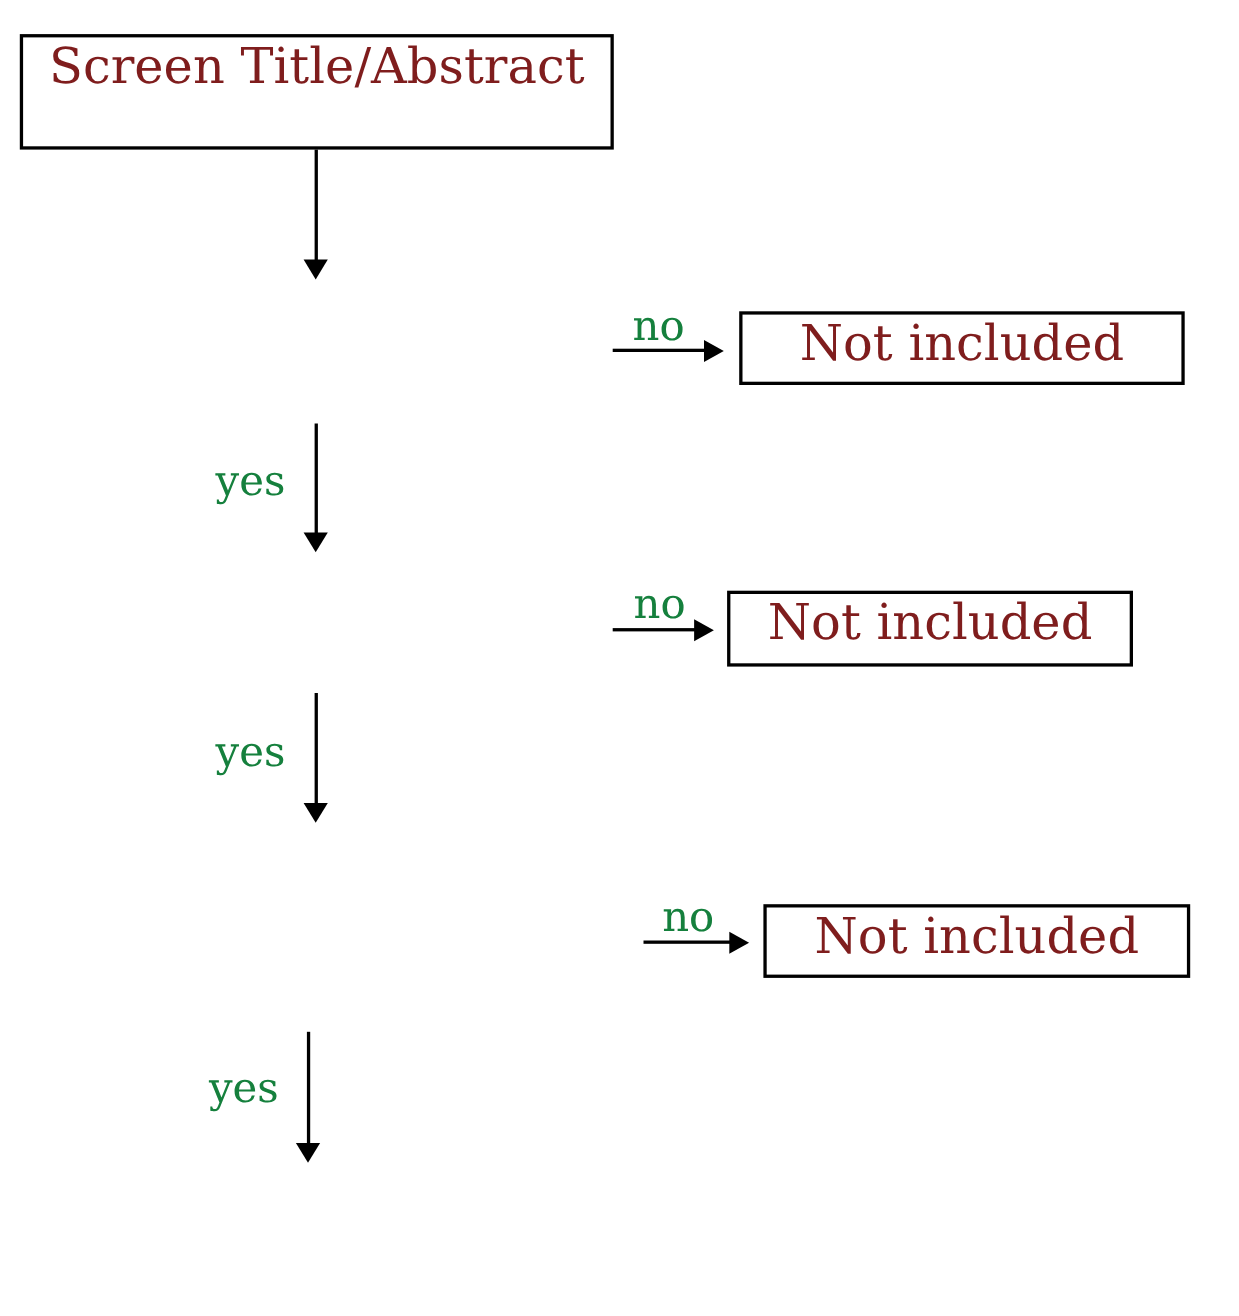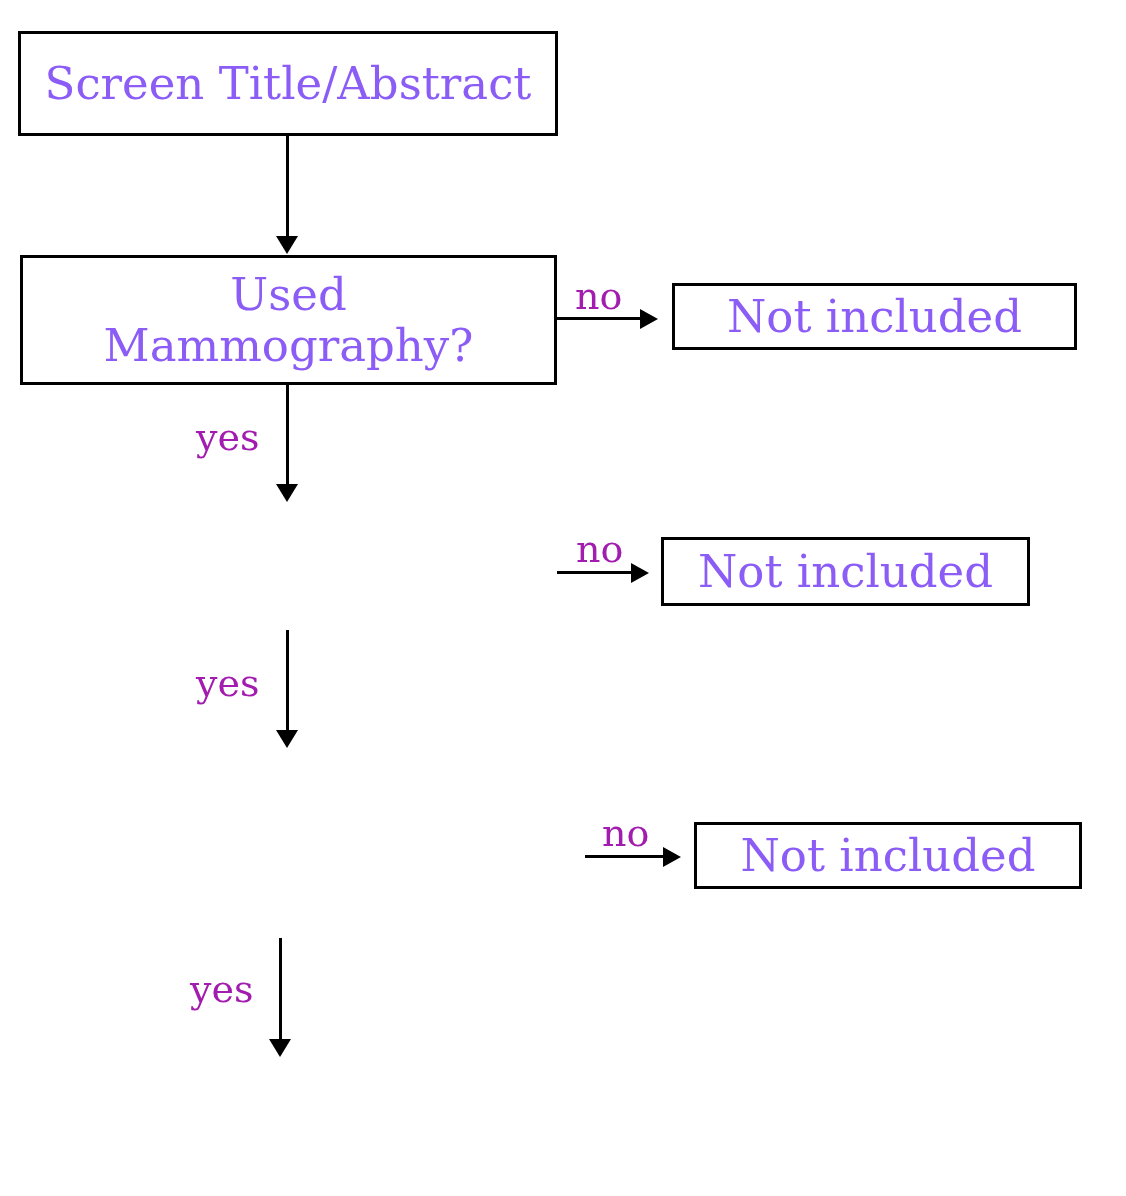--- a/index.html
+++ b/index.html
@@ -16,25 +16,25 @@
     overflow: hidden;
     font-family: "DejaVu Serif", "Liberation Serif", serif;
     color: #000000;
   }
   .node {
     position: absolute;
     box-sizing: border-box;
     border: 3px solid #000000;
     background: #ffffff;
     display: flex;
-    align-items: center;
+    align-items: flex-start;
     justify-content: center;
     text-align: center;
     line-height: 1.14;
-    color: #8b5cf6;
+    color: #7f1d1d;
   }
   .node .txt {
     display: block;
     width: 100%;
     padding: 0 6px;
     box-sizing: border-box;
     white-space: pre-line;
   }
   
   #node-screen      { left:18px;  top:31px;   width:540px; height:105px; font-size:45px; }
@@ -68,40 +68,36 @@
     position: absolute;
     width: 0; height: 0;
     border-top: 10px solid transparent;
     border-bottom: 10px solid transparent;
     border-left: 18px solid #000000;
   }
   .edge-label {
     position: absolute;
     font-size: 38px;
     line-height: 1;
-    color: #a21caf;
+    color: #15803d;
     white-space: nowrap;
   }
 </style>
 </head>
 <body>
 
 <div id="canvas">
 
   <div class="node" id="node-screen">
     <span class="txt">Screen Title/Abstract</span>
   </div>
 
   <div class="vline" style="left:286px; top:136px; height:101px;"></div>
   <div class="arrow-down" style="left:276px; top:236px;"></div>
 
-  <div class="node" id="node-mammo">
-    <span class="txt">Used
-Mammography?</span>
-  </div>
 
   <div class="hline" style="left:557px; top:317px; width:84px;"></div>
   <div class="arrow-right" style="left:640px; top:309px;"></div>
   <div class="edge-label" style="left:575px; top:277px;">no</div>
 
   <div class="node" id="node-not1">
     <span class="txt">Not included</span>
   </div>
 
   <div class="vline" style="left:286px; top:385px; height:100px;"></div>

